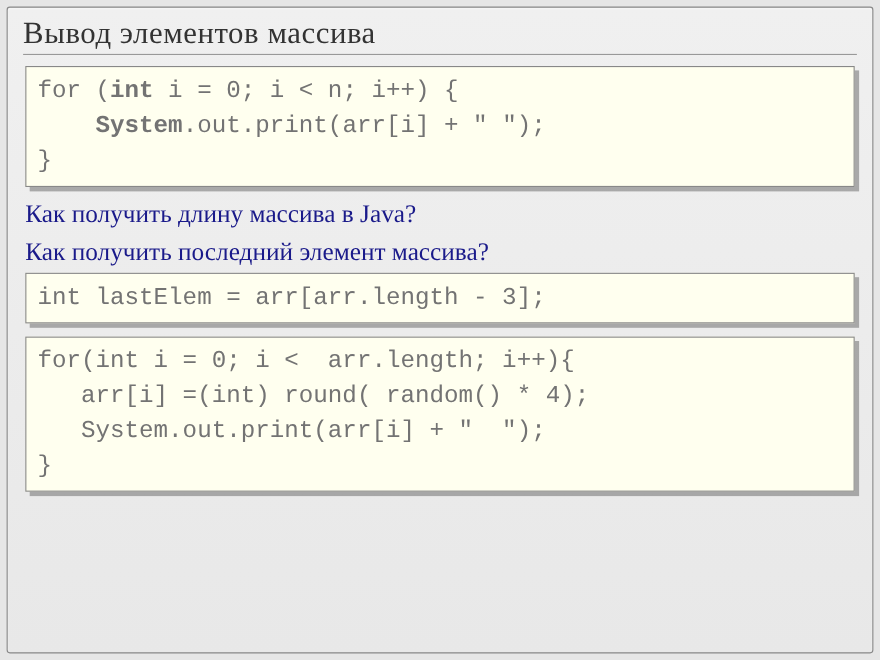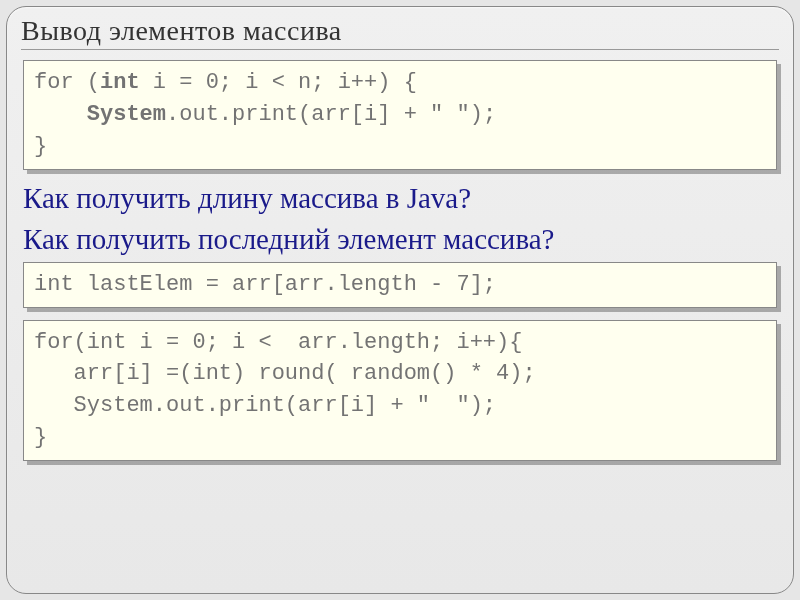--- a/index.html
+++ b/index.html
@@ -12,35 +12,35 @@
       height: 600px;
       background: #e6e6e6;
       font-family: Georgia, 'Times New Roman', serif;
       padding: 6px;
     }
     .panel {
       width: 100%;
       height: 100%;
       background: linear-gradient(to bottom, #f0f0f0 0%, #e8e8e8 100%);
       border: 1px solid #888;
-      border-radius: 20px;
+      border-radius: 3px;
       padding: 8px 14px 12px 14px;
       box-shadow: inset 0 1px 2px rgba(255,255,255,0.6);
     }
     .title {
       font-size: 28px;
       color: #333;
       font-weight: normal;
       border-bottom: 1px solid #999;
       padding-bottom: 2px;
       margin-bottom: 10px;
       letter-spacing: 0.5px;
     }
     .question {
-      font-size: 29px;
+      font-size: 23px;
       color: #1a1a8a;
       margin: 8px 2px 6px 2px;
       font-weight: normal;
     }
     .code-box {
       background: #ffffef;
       border: 1px solid #888;
       box-shadow: 4px 4px 0 rgba(100,100,100,0.5);
       padding: 6px 10px;
       margin: 4px 2px 12px 2px;
@@ -63,21 +63,21 @@
 
   <div class="code-box"><span>for (</span><span class="kw">int</span><span> i = 0; i &lt; n; i++) {</span>
 <span>    </span><span class="kw">System</span><span>.out.print(arr[i] + " ");</span>
 <span>}</span></div>
 
   <div class="question">Как получить длину массива в Java?</div>
 
 
   <div class="question">Как получить последний элемент массива?</div>
 
-  <div class="code-box"><span>int lastElem = arr[arr.length - 7];</span></div>
+  <div class="code-box"><span>int lastElem = arr[arr.length - 3];</span></div>
 
 
   <div class="code-box"><span>for(int i = 0; i &lt;  arr.length; i++){</span>
 <span>   arr[i] =(int) round( random() * 4);</span>
 <span>   System.out.print(arr[i] + "  ");</span>
 <span>}</span></div>
 
 </div>
 
 </body></html>

